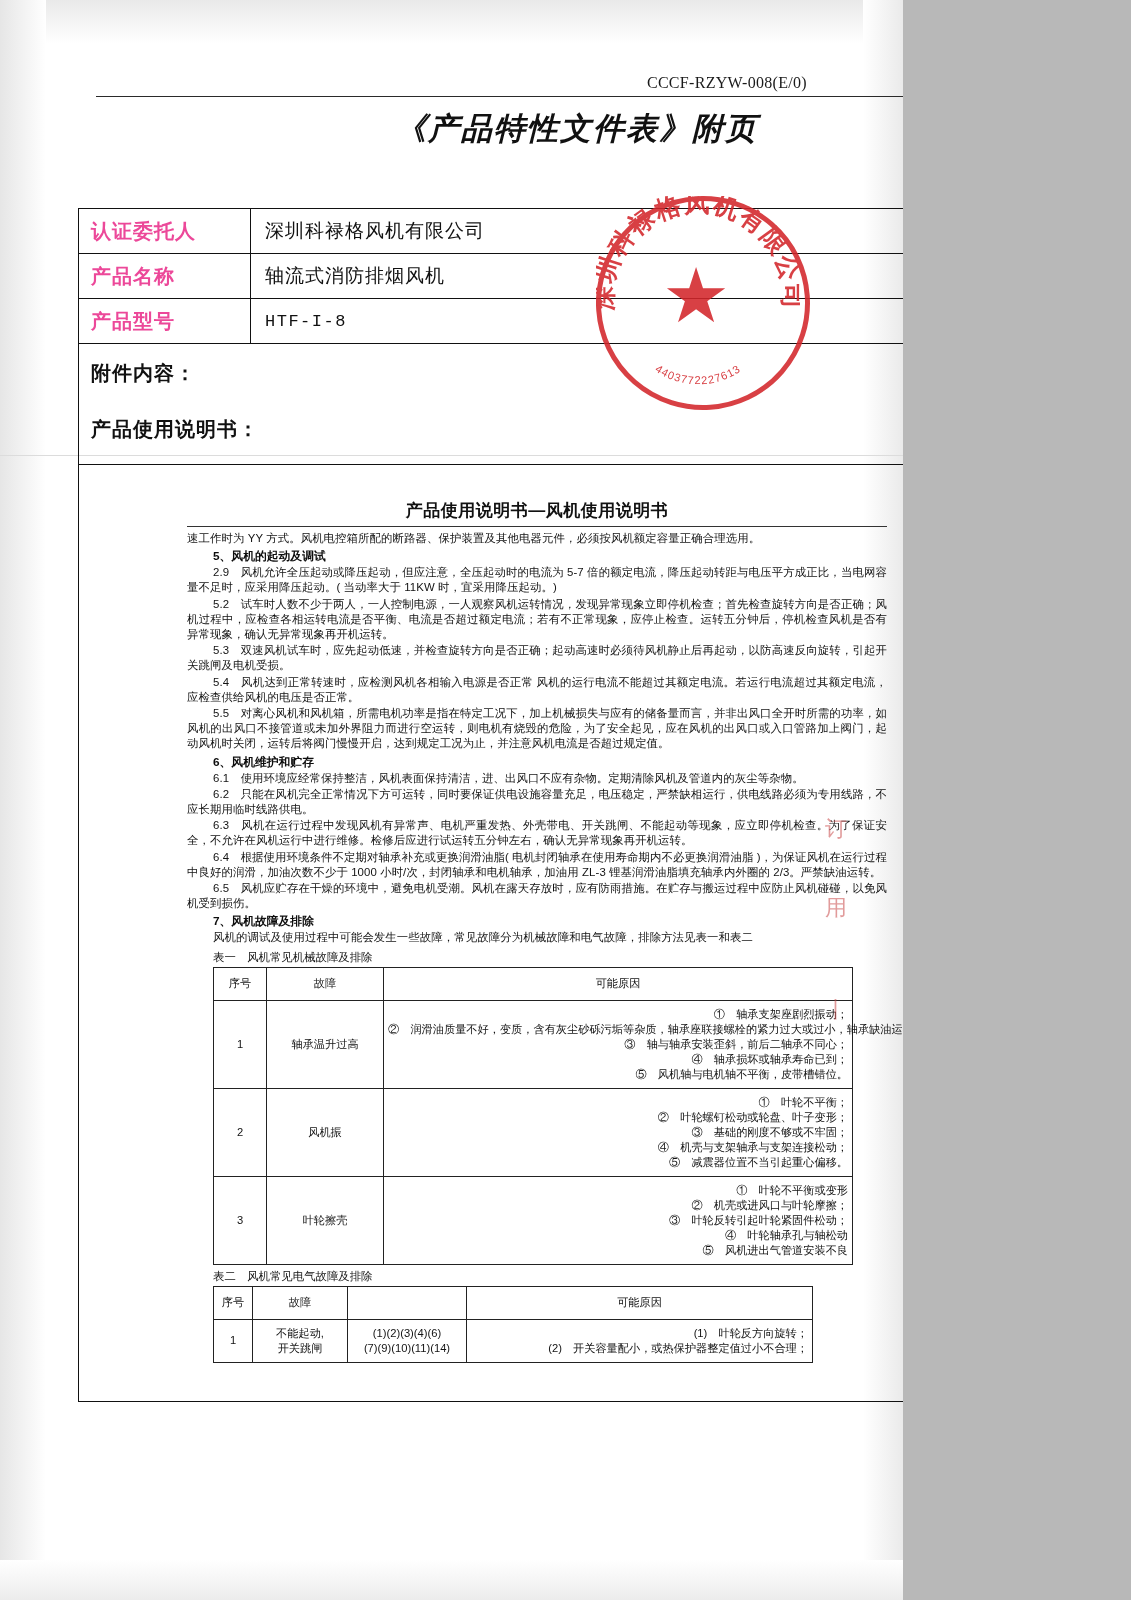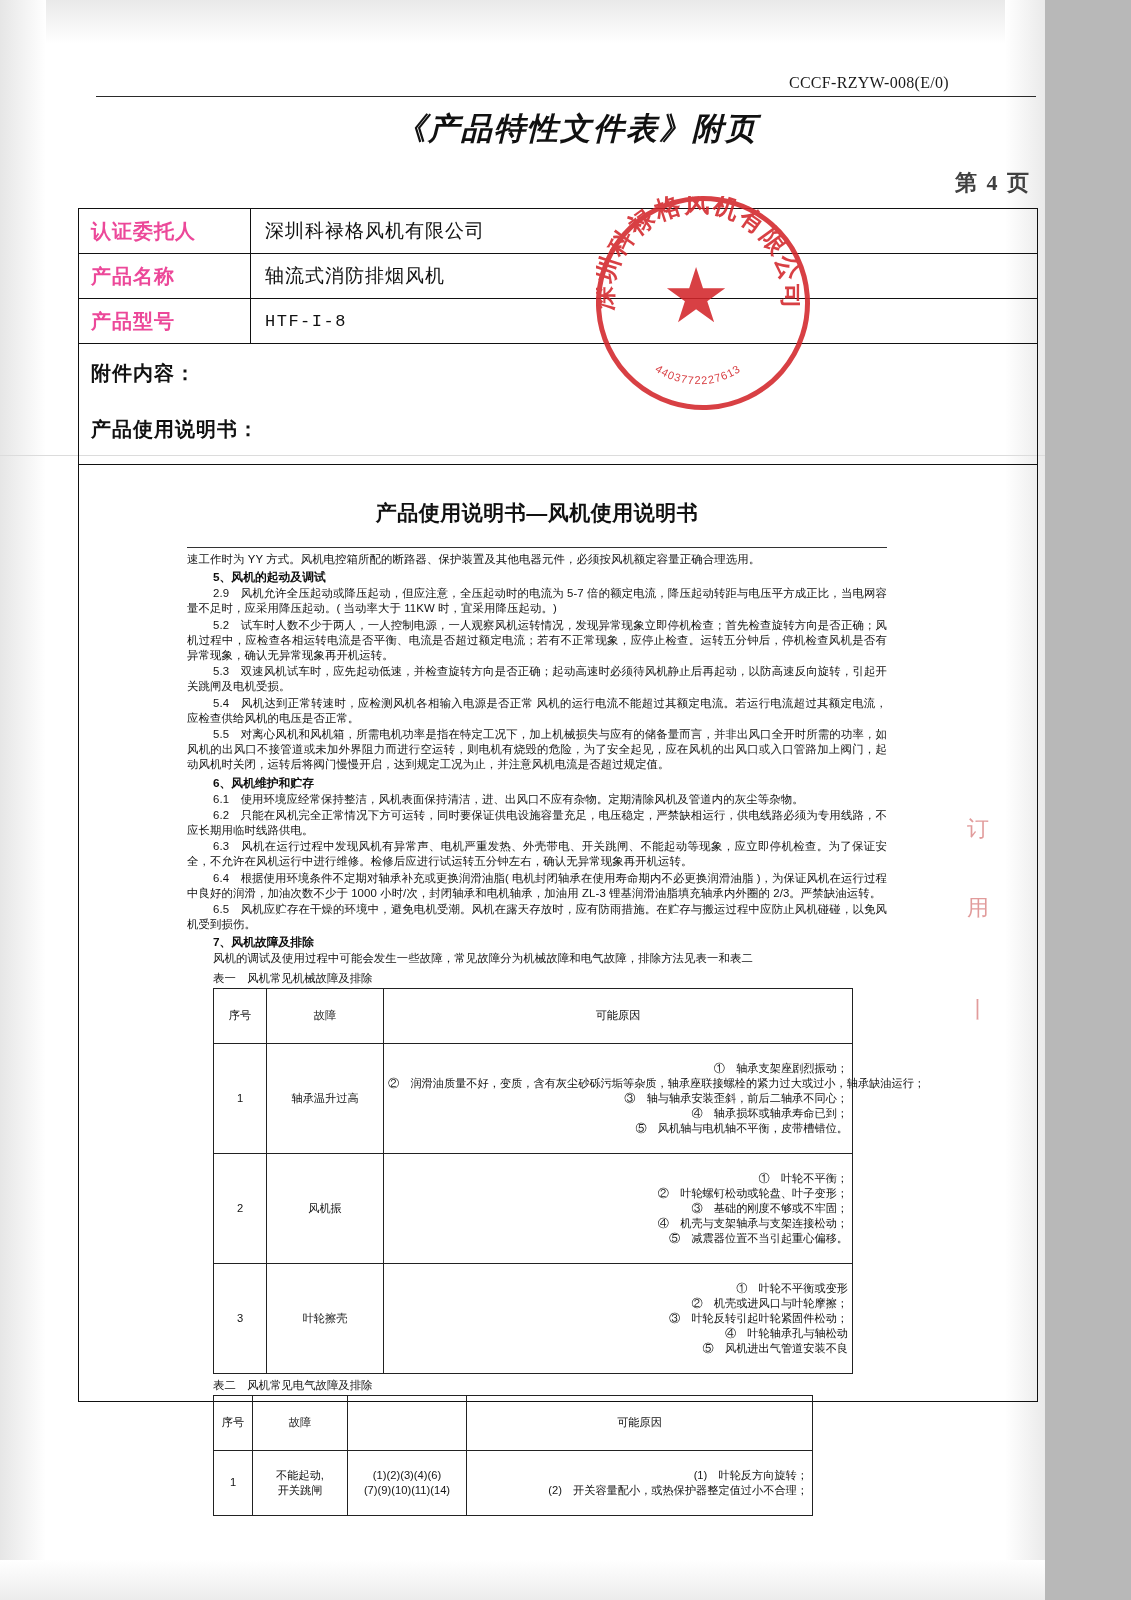--- a/index.html
+++ b/index.html
@@ -5,21 +5,21 @@
   html, body {
     margin: 0;
     padding: 0;
     background: #b8b8b8;
   }
   body {
     font-family: "Liberation Sans", sans-serif;
   }
   .page {
     position: relative;
-    width: 1045px;
+    width: 903px;
     height: 1600px;
     background: #ffffff;
     overflow: hidden;
   }
   
   .scan-edge-top {
     position: absolute; top: 0; left: 0; width: 1131px; height: 44px;
     background: linear-gradient(180deg, #e9e9e9 0%, #ffffff 100%);
   }
   .scan-edge-left {
@@ -140,25 +140,25 @@
   }
   
   .inner-doc {
     position: absolute;
     top: 34px;
     left: 108px;
     width: 700px;
   }
   .inner-title {
     text-align: center;
-    font-size: 21px;
+    font-size: 17px;
     font-weight: bold;
     color: #111;
     letter-spacing: 0.5px;
-    margin-bottom: 20px;
+    margin-bottom: 4px;
   }
   .inner-rule {
     width: 700px;
     height: 1px;
     background: #333;
     margin: 2px 0 4px 0;
   }
   p.t {
     margin: 0 0 1px 0;
     font-size: 11.4px;
@@ -186,21 +186,21 @@
   table.fault {
     border-collapse: collapse;
     margin-left: 26px;
     width: 640px;
     table-layout: fixed;
   }
   table.fault th, table.fault td {
     border: 1px solid #222;
     font-size: 11.2px;
     color: #131313;
-    padding: 17px 4px;
+    padding: 6px 4px;
     vertical-align: middle;
     line-height: 15px;
   }
   table.fault th {
     text-align: center;
     font-weight: normal;
     height: 20px;
   }
   table.fault td.num, table.fault td.fault-name {
     text-align: center;

